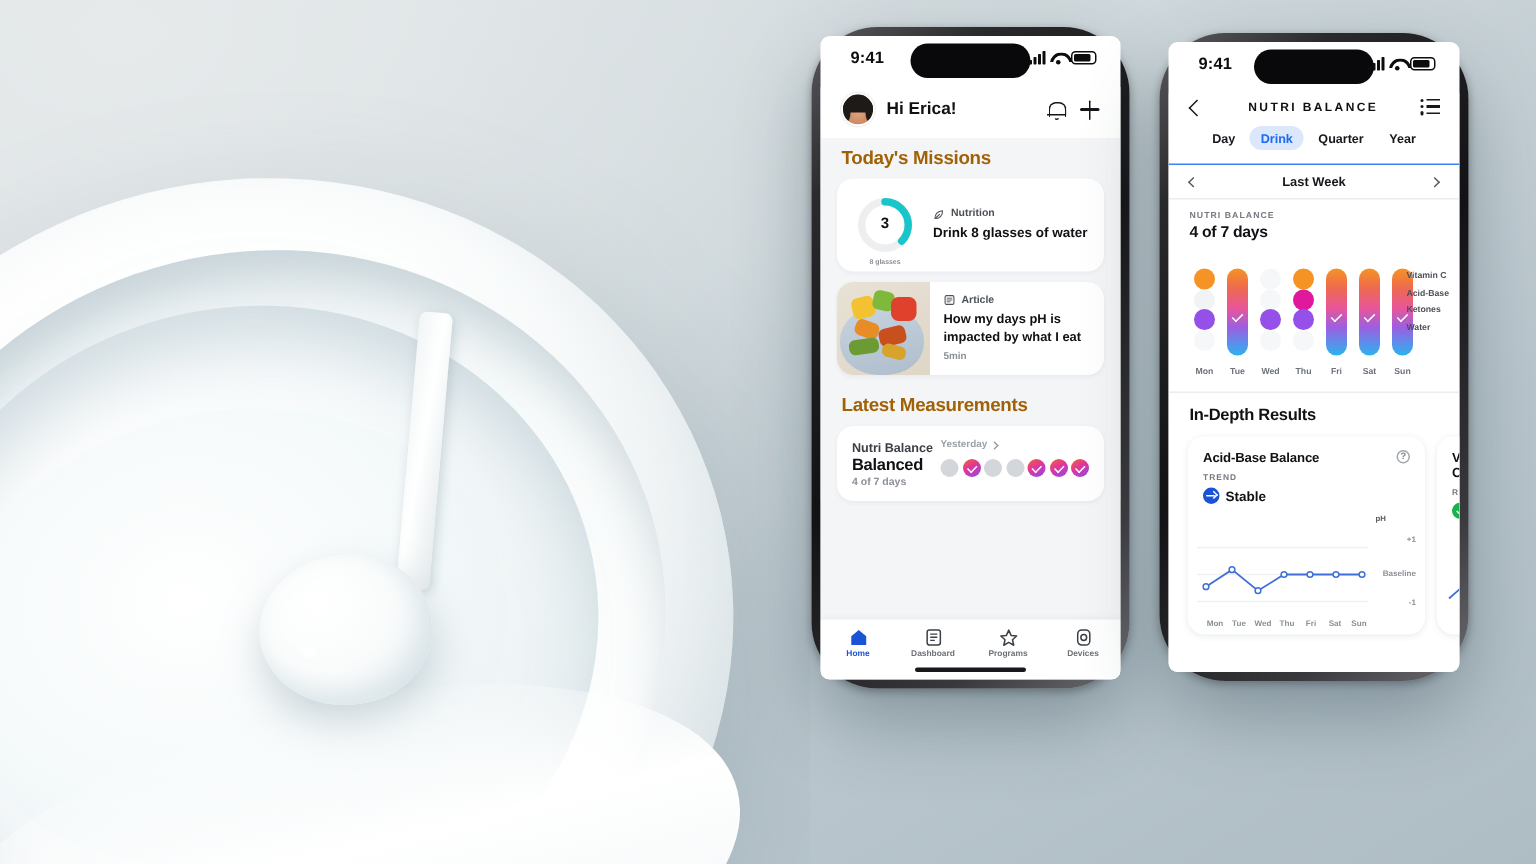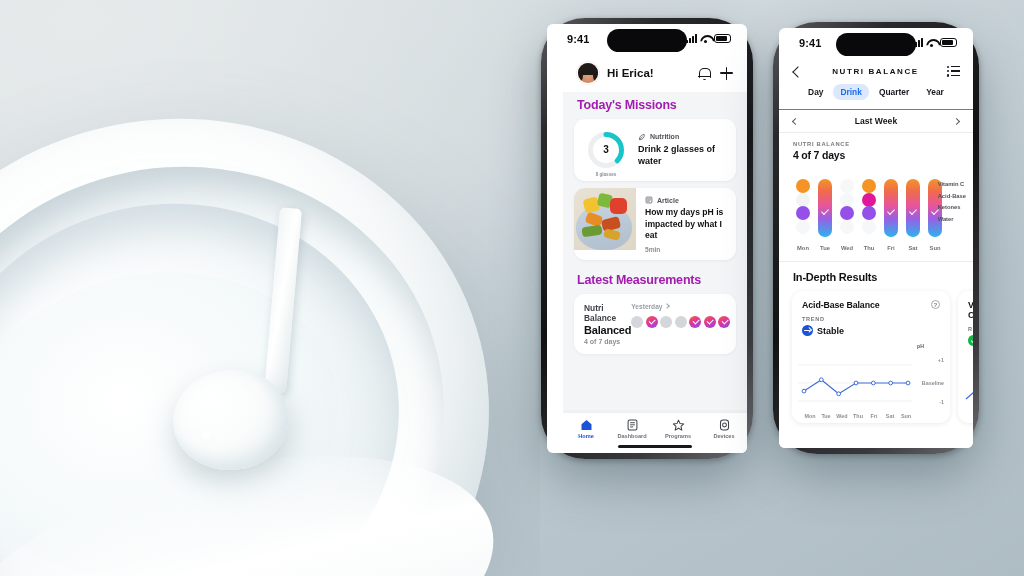--- a/index.html
+++ b/index.html
@@ -105,21 +105,21 @@
     clip-path:polygon(0 0,100% 0,100% 42%,0 42%);
   }
   .wifi::after{
     content:""; position:absolute; left:4px; top:6px; width:3px; height:3px;
     background:#0d0d0f; border-radius:50%;
   }
   .batt { width:17px; height:9px; border:1.3px solid #0d0d0f; border-radius:3px; padding:1px; }
   .batt span { display:block; height:100%; width:82%; background:#0d0d0f; border-radius:1px; }
 
   
-  .p1-body { height:calc(100% - 34px); background:#f4f5f7; position:relative; overflow:hidden;margin-left:16px; }
+  .p1-body { height:calc(100% - 34px); background:#f4f5f7; position:relative; overflow:hidden; }
   .p1-header { display:flex; align-items:center; padding:4px 14px 8px 14px; background:#fff; }
   .avatar {
     width:22px; height:22px; border-radius:50%; flex:0 0 22px; overflow:hidden; position:relative;
     background:radial-gradient(circle at 50% 62%, #e0a47f 0%, #c9845d 55%, #8a5738 100%);
     border:1px solid #fff; box-shadow:0 0 0 1px rgba(0,0,0,.06);
   }
   .avatar .hair {
     position:absolute; left:-1px; top:-1px; width:24px; height:13px;
     background:#1e1a18; border-radius:12px 12px 7px 7px;
   }
@@ -142,21 +142,21 @@
     content:""; position:absolute; left:0; top:9px; width:12px; height:1.4px; background:#15161a;
     box-shadow:0 3px 0 -0.6px #15161a;
   }
   .bell i { position:absolute; left:4.5px; top:11px; width:3px; height:2.5px;
     border-bottom:1.4px solid #15161a; border-radius:0 0 3px 3px; }
   .plus { width:13px; height:13px; position:relative; }
   .plus::before,.plus::after{ content:""; position:absolute; background:#15161a; border-radius:1px; }
   .plus::before{ left:0; top:5.8px; width:13px; height:1.5px; }
   .plus::after{ left:5.8px; top:0; width:1.5px; height:13px; }
 
-  .sect-title { font-size:12.5px; font-weight:700; color:#a21caf; padding:6px 14px 7px; letter-spacing:-.2px; }
+  .sect-title { font-size:12.5px; font-weight:700; color:#a16207; padding:6px 14px 7px; letter-spacing:-.2px; }
   .p1-scroll { background:#f4f5f7; }
   .card { background:#fff; border-radius:11px; margin:0 11px 7px; box-shadow:0 1px 3px rgba(30,45,60,.06); }
 
   .mission { display:flex; align-items:center; padding:9px 10px; gap:10px; }
   .ring { width:44px; height:44px; position:relative; flex:0 0 44px; }
   .ring svg { position:absolute; inset:0; transform:rotate(-90deg); }
   .ring .num { position:absolute; inset:0; display:flex; align-items:center; justify-content:center;
     font-size:10px; font-weight:700; color:#101114; padding-bottom:2px; }
   .ring .sub { position:absolute; left:0; right:0; bottom:-5px; text-align:center;
     font-size:4.6px; color:#8b9097; font-weight:600; }
@@ -379,21 +379,21 @@
           <div class="mission-txt">
             <div class="tagrow">
               <span class="tag-ico">
                 <svg width="8" height="8" viewBox="0 0 12 12">
                     <path d="M2 9.5C2 6 4.5 2.5 9.5 2.2 9.8 7 6.5 10 3 10z" fill="none" stroke="#4d5158" stroke-width="1.1" stroke-linejoin="round"></path>
                     <path d="M2.2 10 6.5 5.8" stroke="#4d5158" stroke-width="1.1" stroke-linecap="round"></path>
                   </svg>
               </span>
               <span class="tag-label">Nutrition</span>
             </div>
-            <div class="mission-title">Drink 2 glasses of water</div>
+            <div class="mission-title">Drink 8 glasses of water</div>
           </div>
         </div>
 
         <div class="card article">
           <div class="art-img">
             <div class="bowlimg"></div>
             <div class="v1"></div>
               <div class="v2"></div>
               <div class="v3"></div>
             <div class="v4"></div>

